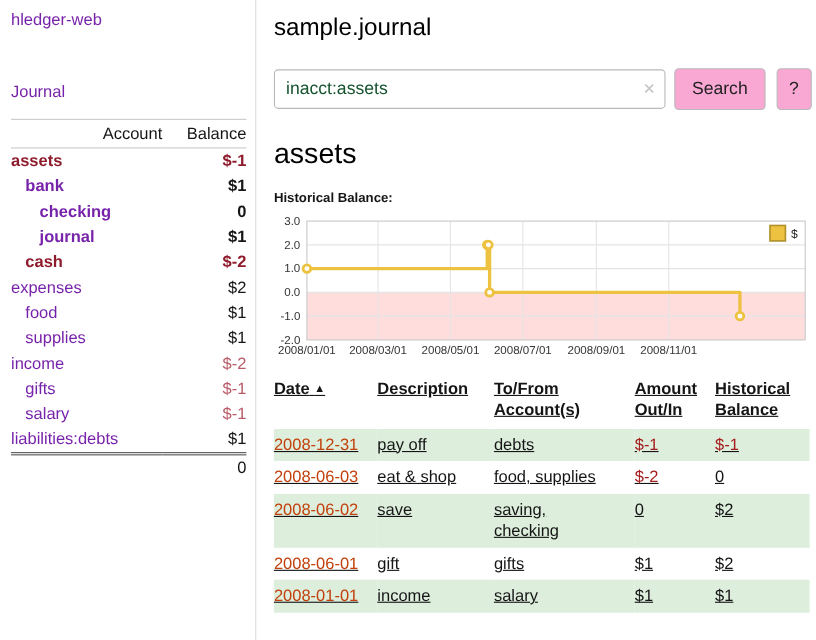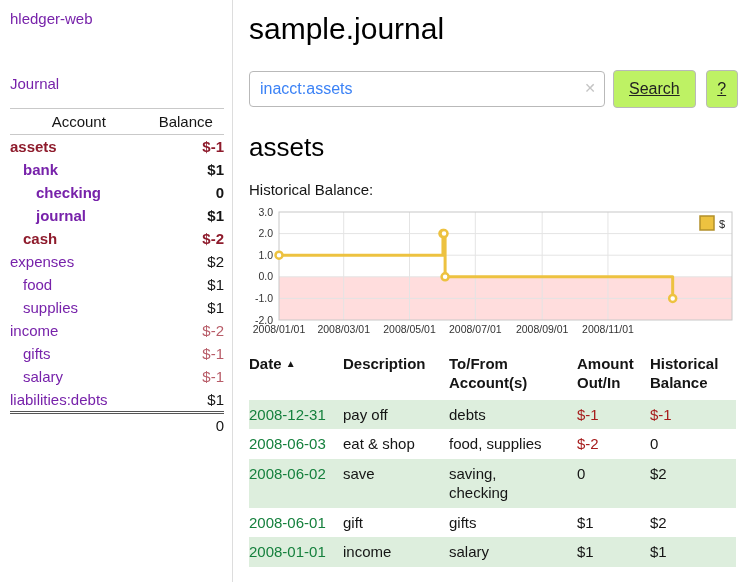--- a/index.html
+++ b/index.html
@@ -9,51 +9,51 @@
 
   
   .sidebar { flex: 0 0 233px; width: 233px; border-right: 1px solid #ddd; padding: 10px 8px 0 10px; }
   .alink { text-decoration: none; cursor: pointer; }
   .purple { color: #7722aa; }
   .redstrong { color: #8e1b2c; }
   .redlight { color: #b85c68; }
   .bold { font-weight: bold; }
   .journal { display: block; margin-top: 48px; }
   table.accts { width: 100%; border-collapse: collapse; margin-top: 16px; border-top: 1px solid #c9c9c9; }
-  .accts th { font-weight: normal; text-align: center; padding: 4px 0; border-bottom: 1px solid #c9c9c9; }
+  .accts th { font-weight: normal; text-align: right; padding: 4px 0; border-bottom: 1px solid #c9c9c9; }
   .accts th.balh { }
   .accts td { padding: 3px 0; }
   .accts td.bal { text-align: right; white-space: nowrap; }
   .ind1 { padding-left: 13px; display: inline-block; }
   .ind2 { padding-left: 26px; display: inline-block; }
   .accts tr.total td { border-top: 3px double #555; }
 
   
   .main { flex: 1; padding: 4px 4px 0 16px; }
-  h1.title { font-size: 30px; font-weight: 400; margin: 8px 0 24px; color: #000; }
+  h1.title { font-size: 22px; font-weight: 400; margin: 8px 0 24px; color: #000; }
   .searchrow { display: flex; align-items: center; }
   .searchbox { position: relative; width: 356px; }
-  .searchbox input { width: 356px; height: 36px; border: 1px solid #b9b9b9; border-radius: 4px; padding: 0 30px 0 10px; font: 16px "Liberation Sans", sans-serif; color: #3b82f6; }
+  .searchbox input { width: 356px; height: 36px; border: 1px solid #b9b9b9; border-radius: 4px; padding: 0 30px 0 10px; font: 16px "Liberation Sans", sans-serif; color: #14532d; }
   .clearx { position: absolute; right: 9px; top: 10px; font-size: 14px; color: #c4c4c4; cursor: pointer; line-height: 1; }
-  .btn { height: 38px; background: #bef264; border: 1px solid #b9b9b9; border-radius: 4px; font: 16px "Liberation Sans", sans-serif; color: #222; cursor: pointer; text-decoration: underline; }
+  .btn { height: 38px; background: #f9a8d4; border: 1px solid #b9b9b9; border-radius: 4px; font: 16px "Liberation Sans", sans-serif; color: #222; cursor: pointer; }
   .btn.search { margin-left: 8px; padding: 0 15px; }
   .btn.help { margin-left: 10px; width: 32px; }
   h2.acctname { font-size: 26px; font-weight: 400; margin: 24px 0 18px; color: #000; }
-  .chartlabel { font-weight: normal; font-size: 15px; margin-bottom: 6px; }
+  .chartlabel { font-weight: bold; font-size: 12px; margin-bottom: 6px; }
   #chart svg text { font-family: "Liberation Sans", sans-serif; }
 
   
-  table.register { border-collapse: collapse; width: 487px; margin-top: 12px; table-layout: fixed; }
+  table.register { border-collapse: collapse; width: 487px; margin-top: 12px; table-layout: fixed; text-decoration: underline; }
   .register th { font-weight: bold; text-align: left; vertical-align: top; padding: 0 8px 7px 0; line-height: 1.25; }
   .register th.r, .register td.r { text-align: left; }
   .register td { padding: 5px 8px 5px 0; vertical-align: top; line-height: 1.3; }
   .register th:last-child, .register td:last-child { padding-right: 2px; }
   .register tbody tr:nth-child(odd) { background: #ddeedd; }
   .register td.wrap { white-space: pre-line; margin-top: 12px; }
-  a.datelink { color: #15803d; text-decoration: none; cursor: pointer; }
+  a.datelink { color: #c2410c; text-decoration: none; cursor: pointer; }
   .register .neg { color: #a61c1c; }
   .sorticon { font-size: 10px; position: relative; top: -2px; }
 </style>
 </head>
 <body>
 
 <div class="app">
 
   <aside class="sidebar">
     <a class="alink purple">hledger-web</a>

